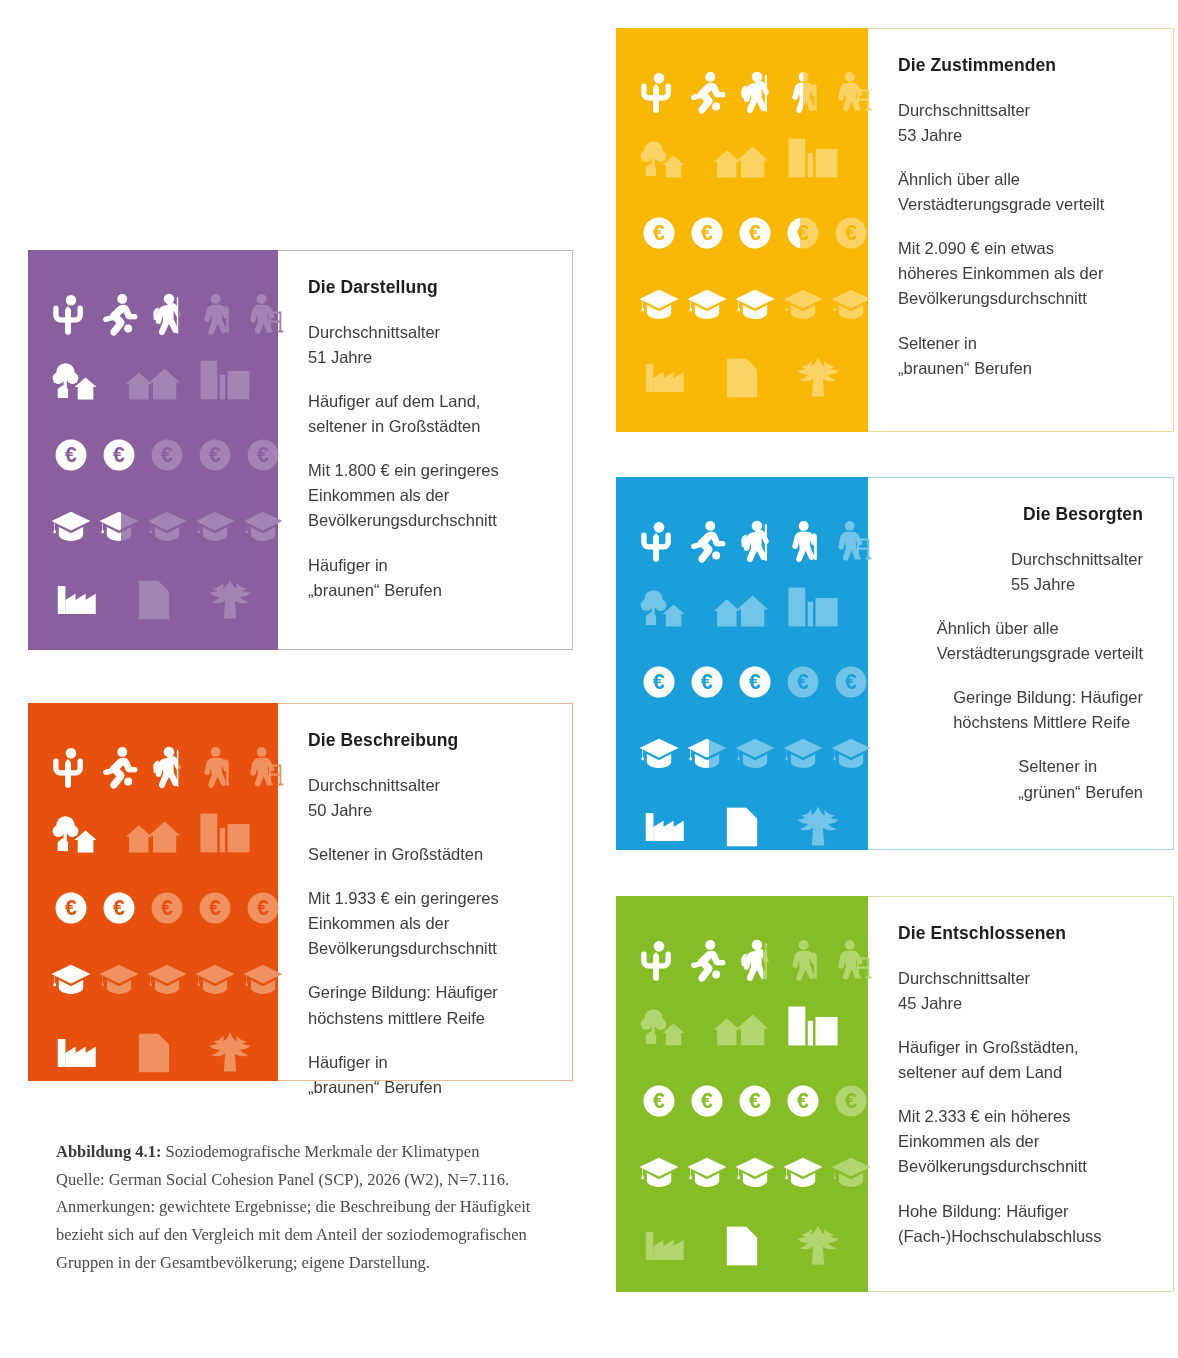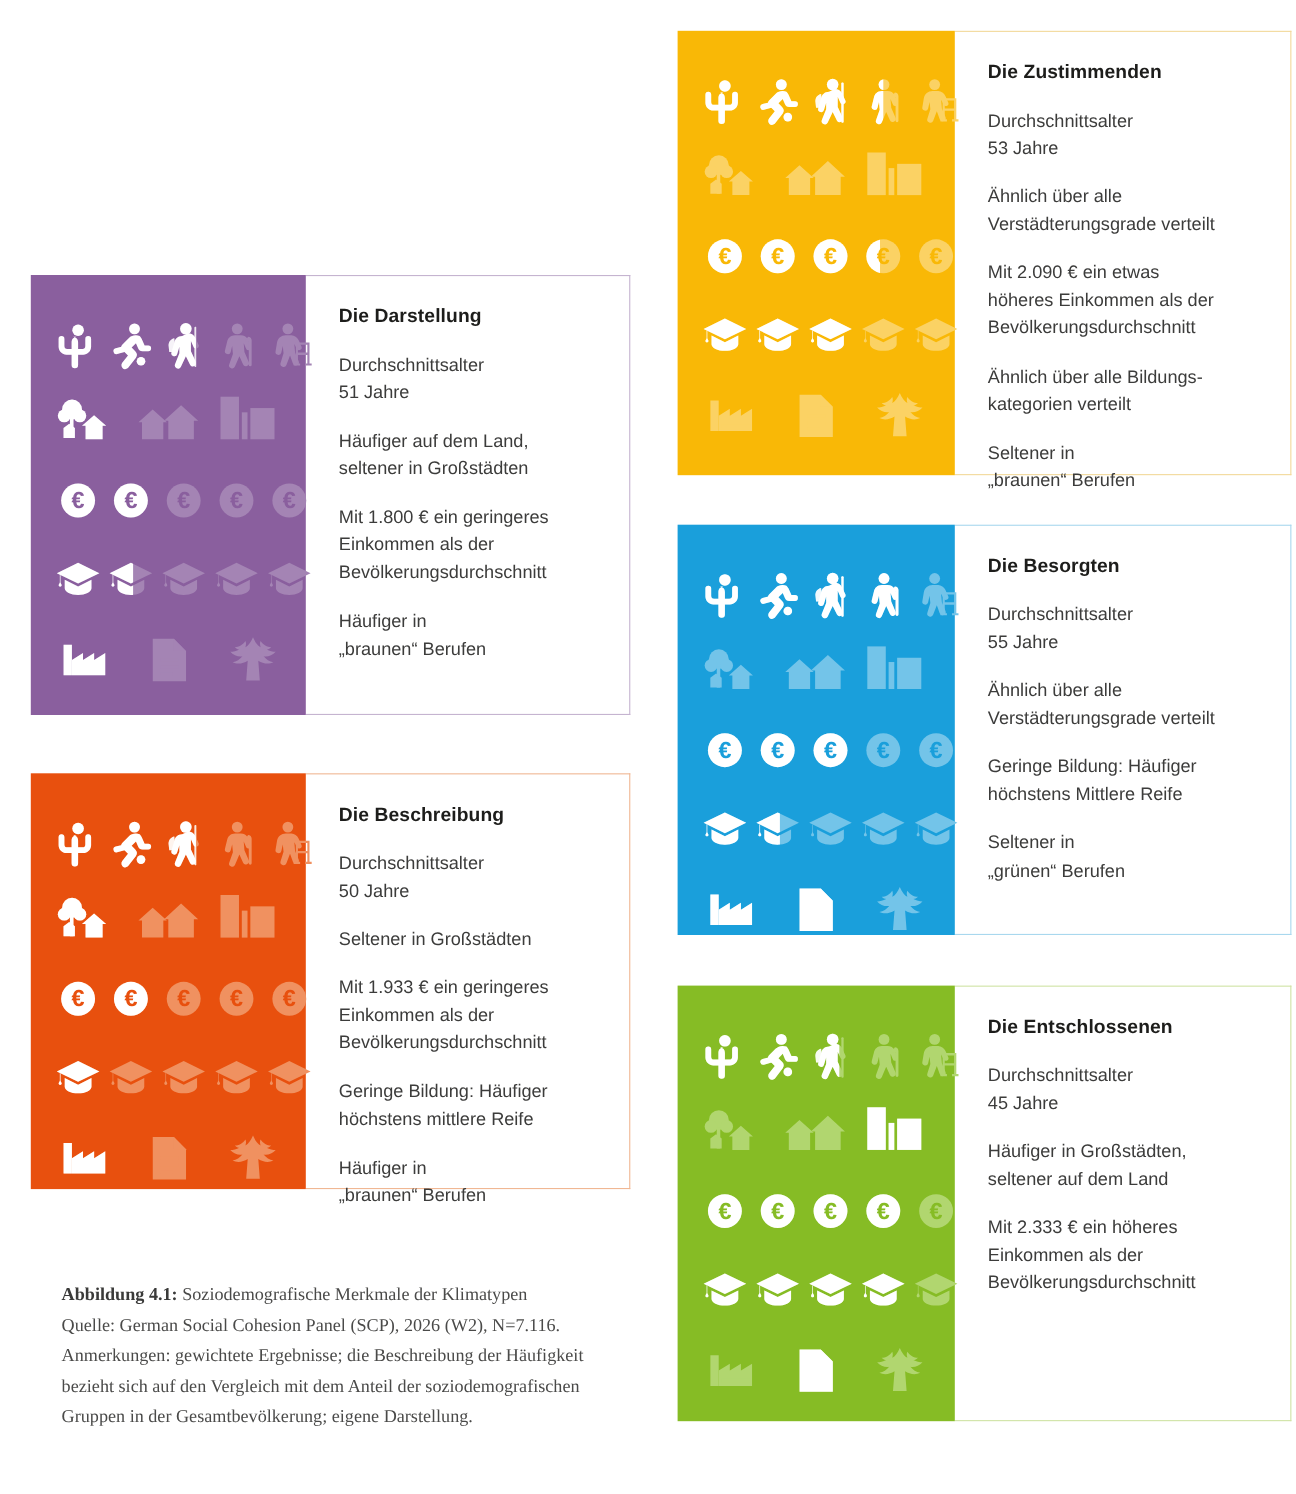--- a/index.html
+++ b/index.html
@@ -962,21 +962,20 @@
                 </svg>
               </span>
             </span>
           </div>
         </div>
         <div class="body" style="border-color: rgb(242, 217, 154);">
           <h3>Die Zustimmenden</h3>
           <p>Durchschnittsalter<br>53 Jahre</p>
           <p>Ähnlich über alle<br>Verstädterungsgrade verteilt</p>
           <p>Mit 2.090 € ein etwas<br>höheres Einkommen als der<br>Bevölkerungsdurchschnitt</p>
-          <p>Ähnlich über alle Bildungs-<br>kategorien verteilt</p>
           <p>Seltener in<br>„braunen“ Berufen</p>
         </div>
       </div>
       <div class="card" style="left: 616px; top: 477px; width: 558px; height: 373px;">
         <div class="icons" style="width: 252px; background: rgb(26, 159, 219);">
           <div class="iconrow" style="left: 22px; top: 38px; gap: 6px;">
             <span class="ic" style="width: 42px; height: 52px;">
               <span class="back">
                 <svg style="color:#73c4e9" fill="#73c4e9" viewBox="0 0 64 64">
                   <circle cx="32" cy="11" r="8"></circle>
@@ -1268,21 +1267,21 @@
             </span>
             <span class="ic" style="width: 48px; height: 44px;">
               <span class="back">
                 <svg style="color:#73c4e9" fill="#73c4e9" viewBox="0 0 64 64">
                   <path d="M32 2c-3 7-6 11-10 13 1-3 1-6 0-8-3 5-9 8-14 8 2 2 4 3 6 3-4 2-8 3-12 3 4 5 11 7 16 6-3 4-8 7-13 8 6 3 14 2 20-2l-2 26h18l-2-26c6 4 14 5 20 2-5-1-10-4-13-8 5 1 12-1 16-6-4 0-8-1-12-3 2 0 4-1 6-3-5 0-11-3-14-8-1 2-1 5 0 8-4-2-7-6-10-13z"></path>
                 </svg>
               </span>
             </span>
           </div>
         </div>
-        <div class="body" style="border-color: rgb(169, 216, 238);">
+        <div class="body" style="border-color: rgb(169, 216, 238); align-items: flex-end;">
           <h3>Die Besorgten</h3>
           <p>Durchschnittsalter<br>55 Jahre</p>
           <p>Ähnlich über alle<br>Verstädterungsgrade verteilt</p>
           <p>Geringe Bildung: Häufiger<br>höchstens Mittlere Reife</p>
           <p>Seltener in<br>„grünen“ Berufen</p>
         </div>
       </div>
       <div class="card" style="left: 616px; top: 896px; width: 558px; height: 396px;">
         <div class="icons" style="width: 252px; background: rgb(134, 188, 37);">
           <div class="iconrow" style="left: 22px; top: 38px; gap: 6px;">
@@ -1600,21 +1599,22 @@
                 </svg>
               </span>
             </span>
           </div>
         </div>
         <div class="body" style="border-color: rgb(207, 227, 164);">
           <h3>Die Entschlossenen</h3>
           <p>Durchschnittsalter<br>45 Jahre</p>
           <p>Häufiger in Großstädten,<br>seltener auf dem Land</p>
           <p>Mit 2.333 € ein höheres<br>Einkommen als der<br>Bevölkerungsdurchschnitt</p>
+          <p>Hohe Bildung: Häufiger<br>(Fach-)Hochschulabschluss</p>
         </div>
       </div>
     </div>
-  <div class="caption" id="caption-host" style="left:56px; top:1138px; width:520px;margin-top:25px;">
+  <div class="caption" id="caption-host" style="left:56px; top:1138px; width:520px;">
     <div><b>Abbildung 4.1:</b><span> Soziodemografische Merkmale der Klimatypen</span></div>
     <div>Quelle: German Social Cohesion Panel (SCP), 2026 (W2), N=7.116.</div>
     <div>Anmerkungen: gewichtete Ergebnisse; die Beschreibung der Häufigkeit bezieht sich auf den Vergleich mit dem Anteil der soziodemografischen Gruppen in der Gesamtbevölkerung; eigene Darstellung.</div>
   </div>
 </div>
 
 </body></html>

